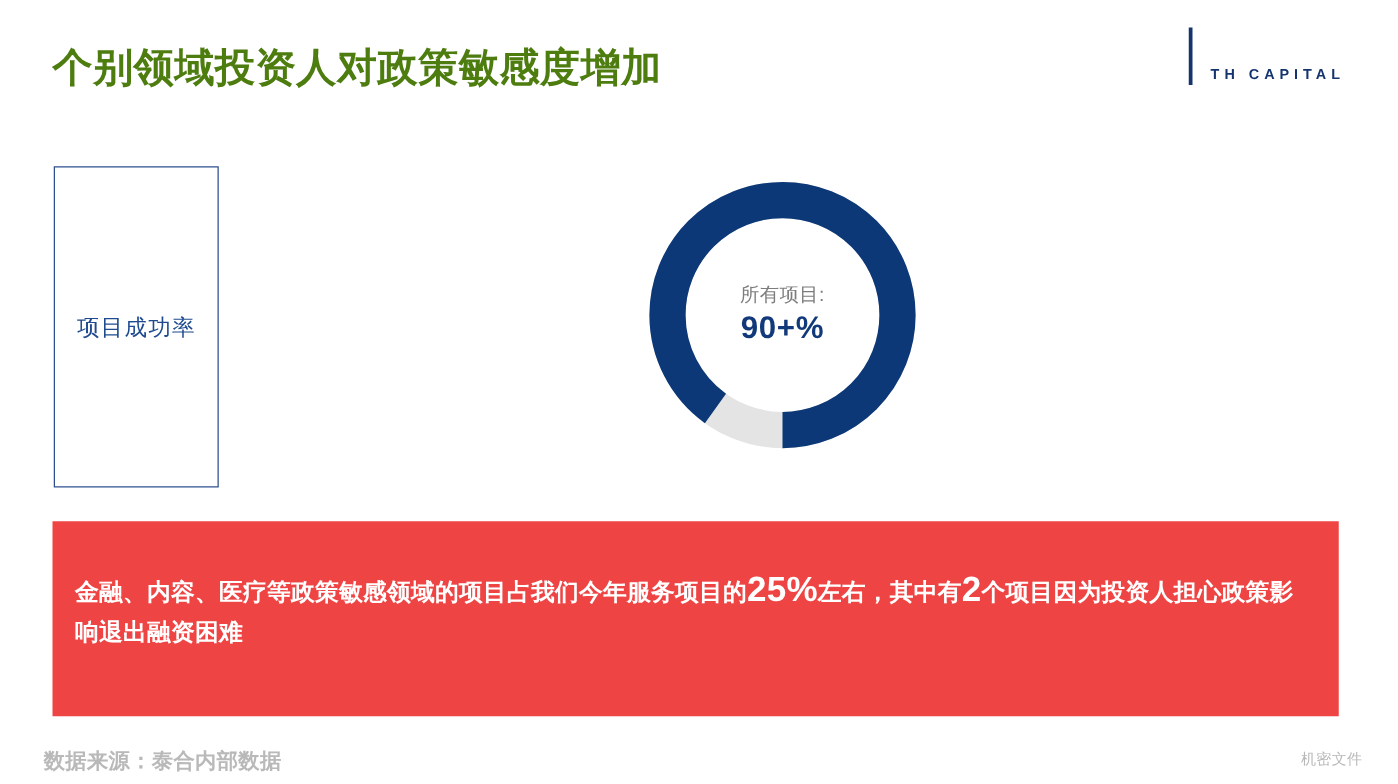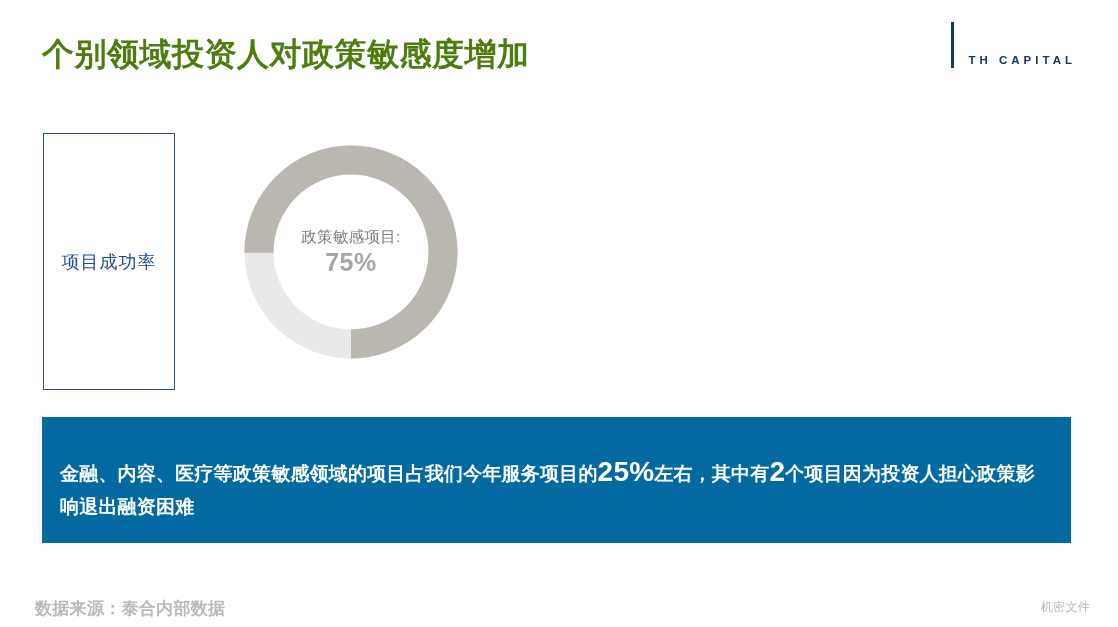--- a/index.html
+++ b/index.html
@@ -139,22 +139,22 @@
   }
   .v-gray { color: #a9a6a1; }
   .v-navy { color: #123a7a; }
 
   
   .banner {
     position: absolute;
     left: 42px;
     top: 417px;
     width: 1029px;
-    height: 126px;
-    background: #0369a1;
+    height: 156px;
+    background: #ef4444;
     box-sizing: border-box;
     padding: 34px 22px 12px 18px;
   }
   .banner-text {
     color: #ffffff;
     font-size: 19px;
     font-weight: bold;
     line-height: 1.5;
     letter-spacing: 0.2px;
   }
@@ -194,31 +194,31 @@
     <div class="logo-en">TH CAPITAL</div>
   </div>
 </div>
 
 <div class="label-box">
   <div class="label-box-text">项目成功率</div>
 </div>
 
 <div class="donut-row">
 
-  <div class="donut donut-1">
+
+  <div class="donut donut-2">
     <svg viewBox="0 0 230 230">
-      <circle cx="115" cy="115" r="92" fill="none" stroke="#e9e9e9" stroke-width="29"></circle>
-      <circle cx="115" cy="115" r="92" fill="none" stroke="#bab6b0" stroke-width="29" stroke-dasharray="433.54 144.51" stroke-dashoffset="0" transform="rotate(-90 115 115) scale(-1,1) translate(-230,0)"></circle>
+      <circle cx="115" cy="115" r="92" fill="none" stroke="#e4e4e4" stroke-width="29"></circle>
+      <circle cx="115" cy="115" r="92" fill="none" stroke="#0d3878" stroke-width="29" stroke-dasharray="520.25 57.81" stroke-dashoffset="0" transform="rotate(-90 115 115) scale(-1,1) translate(-230,0)"></circle>
     </svg>
     <div class="donut-center">
-      <div class="donut-label">政策敏感项目:</div>
-      <div class="donut-value v-gray">75%</div>
+      <div class="donut-label">所有项目:</div>
+      <div class="donut-value v-navy">90+%</div>
     </div>
   </div>
-
 
 
 </div>
 
 <div class="banner">
   <div class="banner-text">
     <span>金融、内容、医疗等政策敏感领域的项目占我们今年服务项目的</span><span class="big">25%</span><span>左右，其中有</span><span class="big">2</span><span>个项目因为投资人担心政策影响退出融资困难</span>
   </div>
 </div>
 

